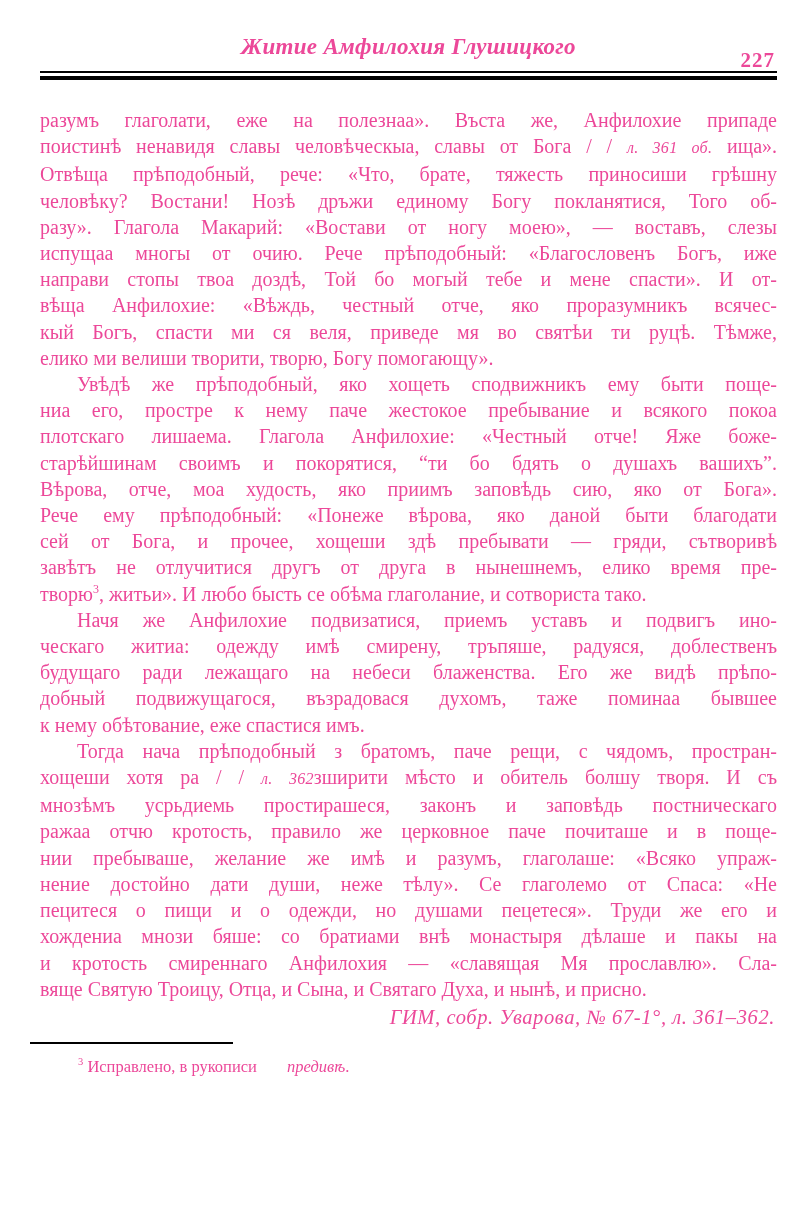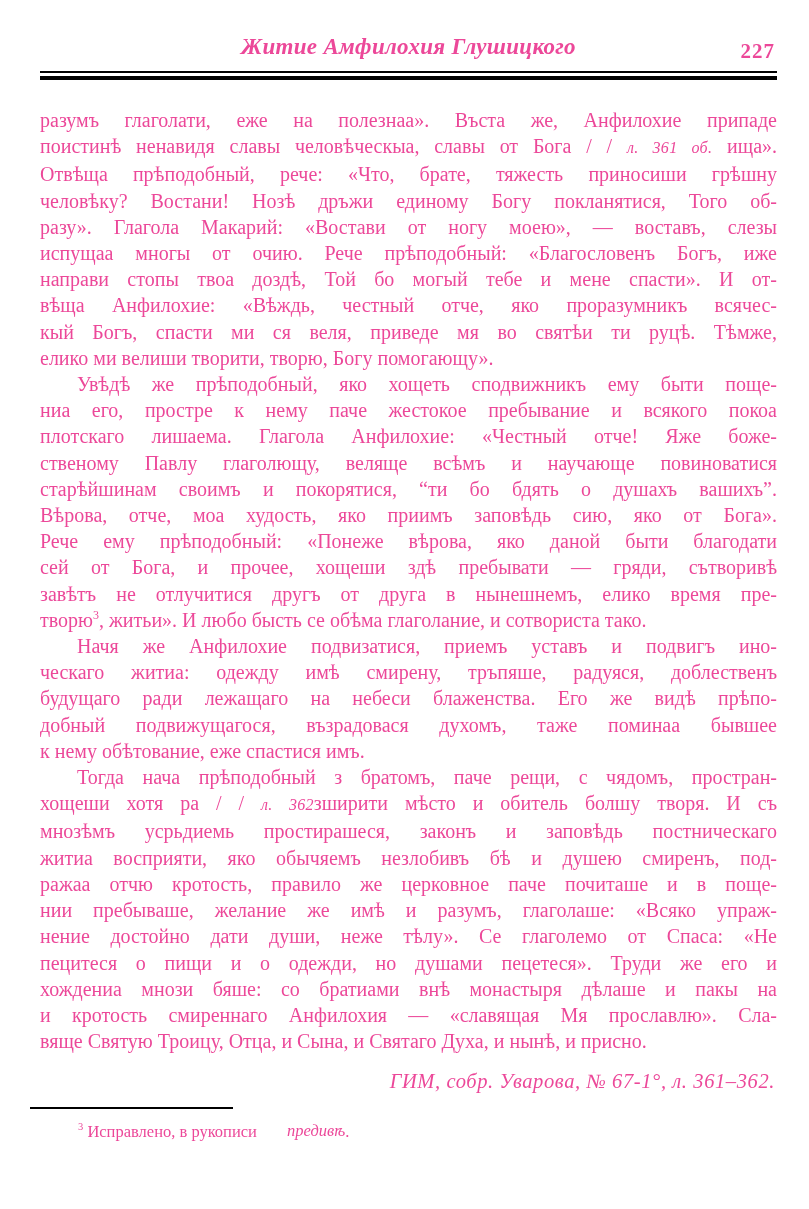--- a/index.html
+++ b/index.html
@@ -23,21 +23,21 @@
     display: block;
     text-align: center;
     font-style: italic;
     font-weight: bold;
     font-size: 23px;
     letter-spacing: 0.3px;
   }
   .page-number {
     position: absolute;
     right: 2px;
-    top: 5px;
+    top: 14px;
     font-weight: bold;
     font-size: 21px;
     letter-spacing: 1px;
   }
   .rule-thin  { border-top: 2px solid #000; margin-top: 7px; }
   .rule-thick { border-top: 4px solid #000; margin-top: 3px; }
 
   
   .text-body {
     margin-top: 27px;
@@ -60,21 +60,21 @@
     line-height: 0;
   }
 
   
   .citation {
     font-style: italic;
     font-size: 20.5px;
     line-height: 26.2px;
     text-align: right;
     letter-spacing: 0.6px;
-    margin-top: 14px;
+    margin-top: 2px;
     padding-right: 2px;
   }
 
   
   .footnote-rule {
     width: 203px;
     border-top: 2.5px solid #000;
     margin: 12px 0 0 -10px;
   }
   .footnote {
@@ -109,40 +109,38 @@
         <div class="line"><span>испущаа многы от очию. Рече прѣподобный: «Благословенъ Богъ, иже</span></div>
         <div class="line"><span>направи стопы твоа доздѣ, Той бо могый тебе и мене спасти». И от-</span></div>
         <div class="line"><span>вѣща Анфилохие: «Вѣждь, честный отче, яко проразумникъ всячес-</span></div>
         <div class="line"><span>кый Богъ, спасти ми ся веля, приведе мя во святѣи ти руцѣ. Тѣмже,</span></div>
         <div class="line last"><span>елико ми велиши творити, творю, Богу помогающу».</span></div>
       </div>
       <div class="paragraph">
         <div class="line indent"><span>Увѣдѣ же прѣподобный, яко хощеть сподвижникъ ему быти поще-</span></div>
         <div class="line"><span>ниа его, простре к нему паче жестокое пребывание и всякого покоа</span></div>
         <div class="line"><span>плотскаго лишаема. Глагола Анфилохие: «Честный отче! Яже боже-</span></div>
-        <div class="line"><span>ственому Павлу глаголющу, веляще всѣмъ и научающе повиноватися</span></div>
         <div class="line"><span>старѣйшинам своимъ и покорятися, “ти бо бдять о душахъ вашихъ”.</span></div>
         <div class="line"><span>Вѣрова, отче, моа худость, яко приимъ заповѣдь сию, яко от Бога».</span></div>
         <div class="line"><span>Рече ему прѣподобный: «Понеже вѣрова, яко даной быти благодати</span></div>
         <div class="line"><span>сей от Бога, и прочее, хощеши здѣ пребывати — гряди, сътворивѣ</span></div>
         <div class="line"><span>завѣтъ не отлучитися другъ от друга в нынешнемъ, елико время пре-</span></div>
         <div class="line last"><span>творю</span><sup class="fn-ref">3</sup><span>, житьи». И любо бысть се обѣма глаголание, и сотвориста тако.</span></div>
       </div>
       <div class="paragraph">
         <div class="line indent"><span>Начя же Анфилохие подвизатися, приемъ уставъ и подвигъ ино-</span></div>
         <div class="line"><span>ческаго житиа: одежду имѣ смирену, тръпяше, радуяся, доблественъ</span></div>
         <div class="line"><span>будущаго ради лежащаго на небеси блаженства. Его же видѣ прѣпо-</span></div>
         <div class="line"><span>добный подвижущагося, възрадовася духомъ, таже поминаа бывшее</span></div>
         <div class="line last"><span>к нему обѣтование, еже спастися имъ.</span></div>
       </div>
       <div class="paragraph">
         <div class="line indent"><span>Тогда нача прѣподобный з братомъ, паче рещи, с чядомъ, простран-</span></div>
         <div class="line"><span>хощеши хотя ра / / </span><span class="folio">л. 362</span><span>зширити мѣсто и обитель болшу творя. И съ</span></div>
         <div class="line"><span>мнозѣмъ усрьдиемь простирашеся, законъ и заповѣдь постническаго</span></div>
-        <div class="line"><span>житиа восприяти, яко обычяемъ незлобивъ бѣ и душею смиренъ, под-</span></div>
         <div class="line"><span>ражаа отчю кротость, правило же церковное паче почиташе и в поще-</span></div>
         <div class="line"><span>нии пребываше, желание же имѣ и разумъ, глаголаше: «Всяко упраж-</span></div>
         <div class="line"><span>нение достойно дати души, неже тѣлу». Се глаголемо от Спаса: «Не</span></div>
         <div class="line"><span>пецитеся о пищи и о одежди, но душами пецетеся». Труди же его и</span></div>
         <div class="line"><span>хождениа мнози бяше: со братиами внѣ монастыря дѣлаше и пакы на</span></div>
         <div class="line"><span>и кротость смиреннаго Анфилохия — «славящая Мя прославлю». Сла-</span></div>
         <div class="line last"><span>вяще Святую Троицу, Отца, и Сына, и Святаго Духа, и нынѣ, и присно.</span></div>
       </div>
     </main>
 

